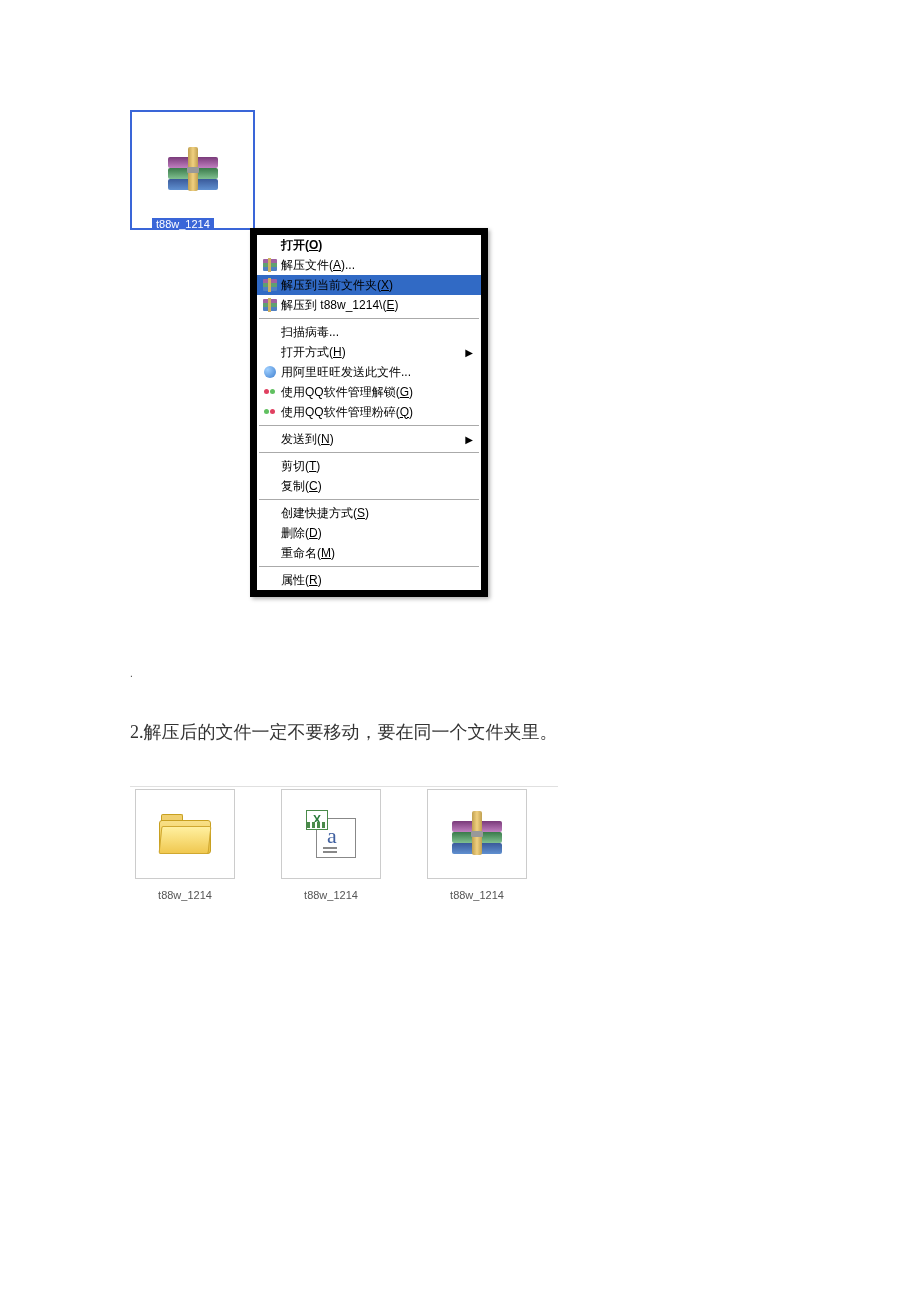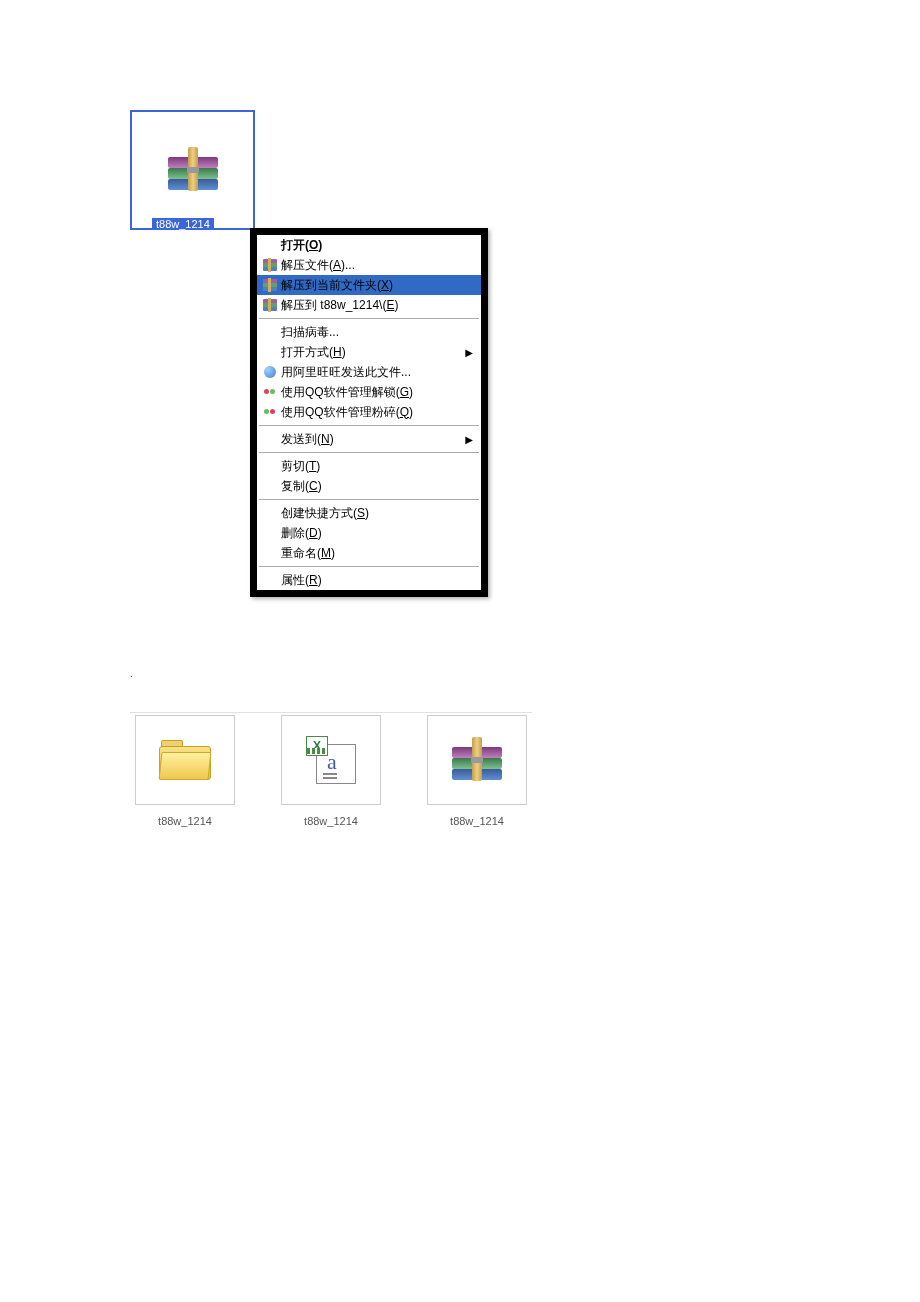--- a/index.html
+++ b/index.html
@@ -165,20 +165,21 @@
         <span class="menu-text">重命名(<span class="u">M</span>)</span>
     </div>
     <div class="menu-sep"></div>
     <div class="menu-item">
       <span class="menu-icon"></span>
         <span class="menu-text">属性(<span class="u">R</span>)</span>
     </div>
   </div>
 
   <div style="height:440px"></div>
+  <p class="caption">2.解压后的文件一定不要移动，要在同一个文件夹里。</p>
 
   <div class="file-row">
     <div class="file-item">
       <div class="file-thumb">
         <div class="folder-icon">
           <div class="folder-tab"></div>
             <div class="folder-back"></div>
             <div class="folder-front"></div>
         </div>
       </div>

